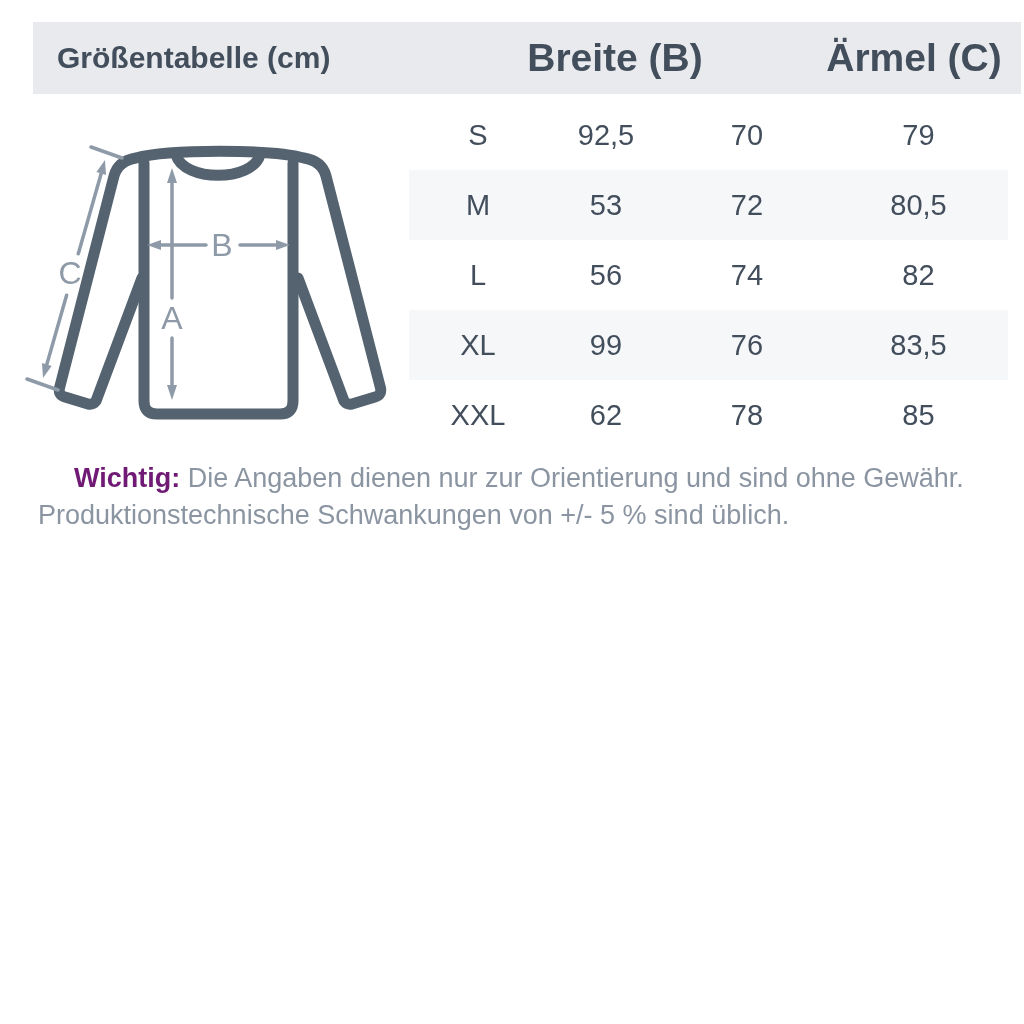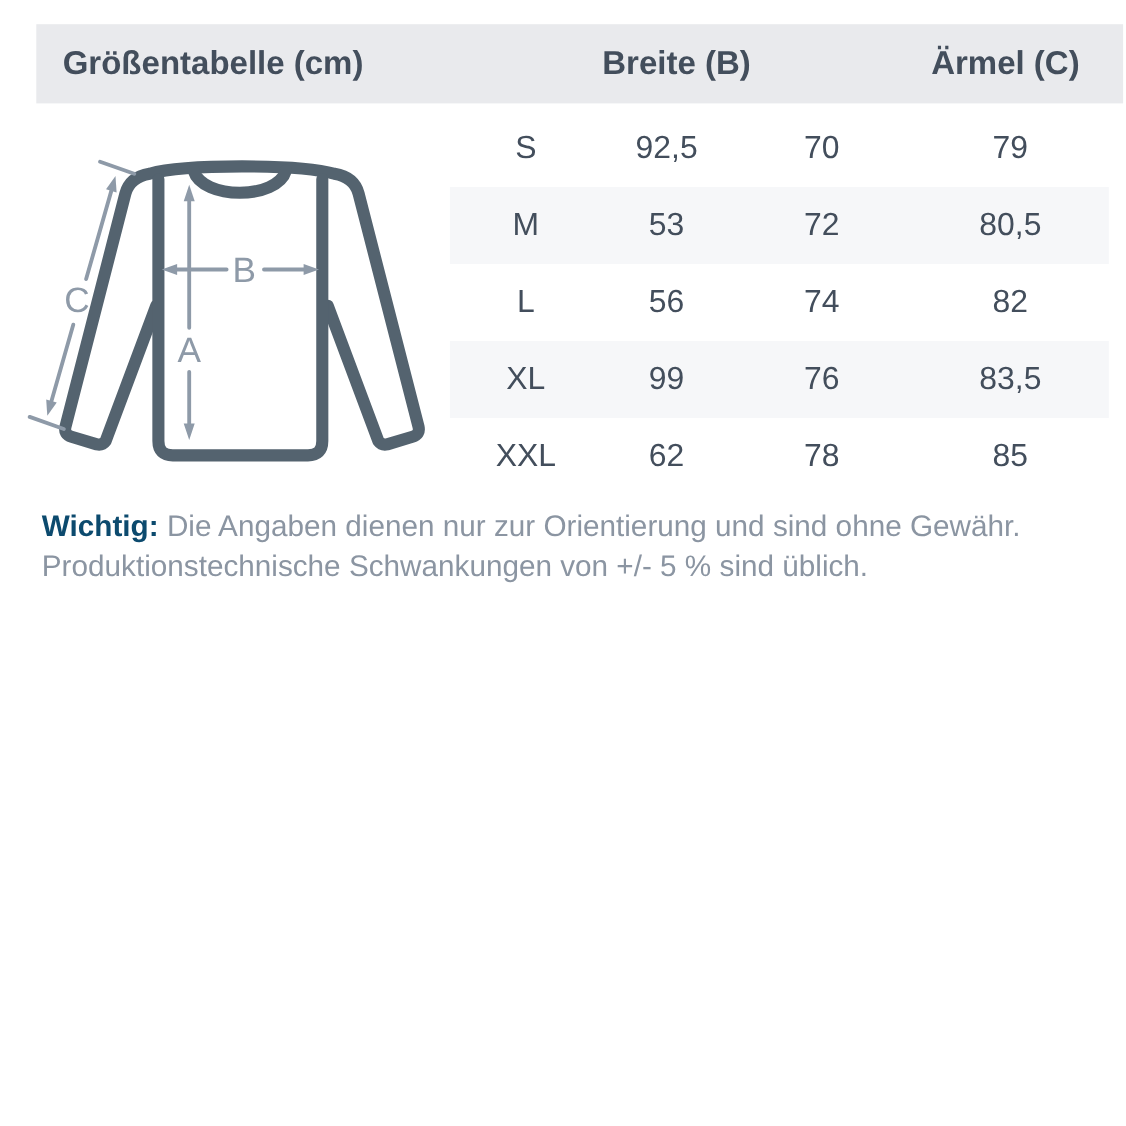--- a/index.html
+++ b/index.html
@@ -11,21 +11,21 @@
   .header-bar{
     position:absolute;left:33px;top:22px;width:988px;height:72px;
     background:#e9eaed;
   }
   .header-title{
     position:absolute;left:24px;top:0;height:72px;line-height:72px;
     font-size:30px;font-weight:bold;color:#434e5c;white-space:nowrap;
   }
   .col-header{
     position:absolute;top:0;height:80px;line-height:72px;
-    font-size:30px;font-weight:bold;color:#434e5c;white-space:nowrap;
+    font-size:39px;font-weight:bold;color:#434e5c;white-space:nowrap;
     transform:translateX(-50%);
   }
   .col-header.c1{left:582px;}
   .col-header.c2{left:739px;}
   .col-header.c3{left:881px;}
   
   .size-table{
     position:absolute;left:409px;top:100px;width:599px;
   }
   .size-row{
@@ -39,21 +39,21 @@
   .diagram{position:absolute;left:20px;top:130px;width:400px;height:300px;}
   .garment{stroke:#54636f;stroke-width:11;fill:none;stroke-linejoin:round;stroke-linecap:round;}
   .dim{stroke:#8e9aa8;stroke-width:3.5;fill:none;stroke-linecap:round;}
   .dim-head{fill:#8e9aa8;stroke:none;}
   .dim-label{fill:#8e9aa8;font-size:32px;font-family:"Liberation Sans","DejaVu Sans",sans-serif;}
   
   .note{
     position:absolute;left:38px;top:460px;width:960px;
     font-size:27px;line-height:37px;color:#8b95a2;
   }
-  .note b{color:#0c4a6e;font-weight:bold;}
+  .note b{color:#701a75;font-weight:bold;margin-left:36px;}
 </style>
 </head>
 <body>
 
 <div class="canvas">
 
   <div class="header-bar">
     <div class="header-title">Größentabelle (cm)</div>
     <div class="col-header c1">Breite (B)</div>
     <div class="col-header c3">Ärmel (C)</div>

